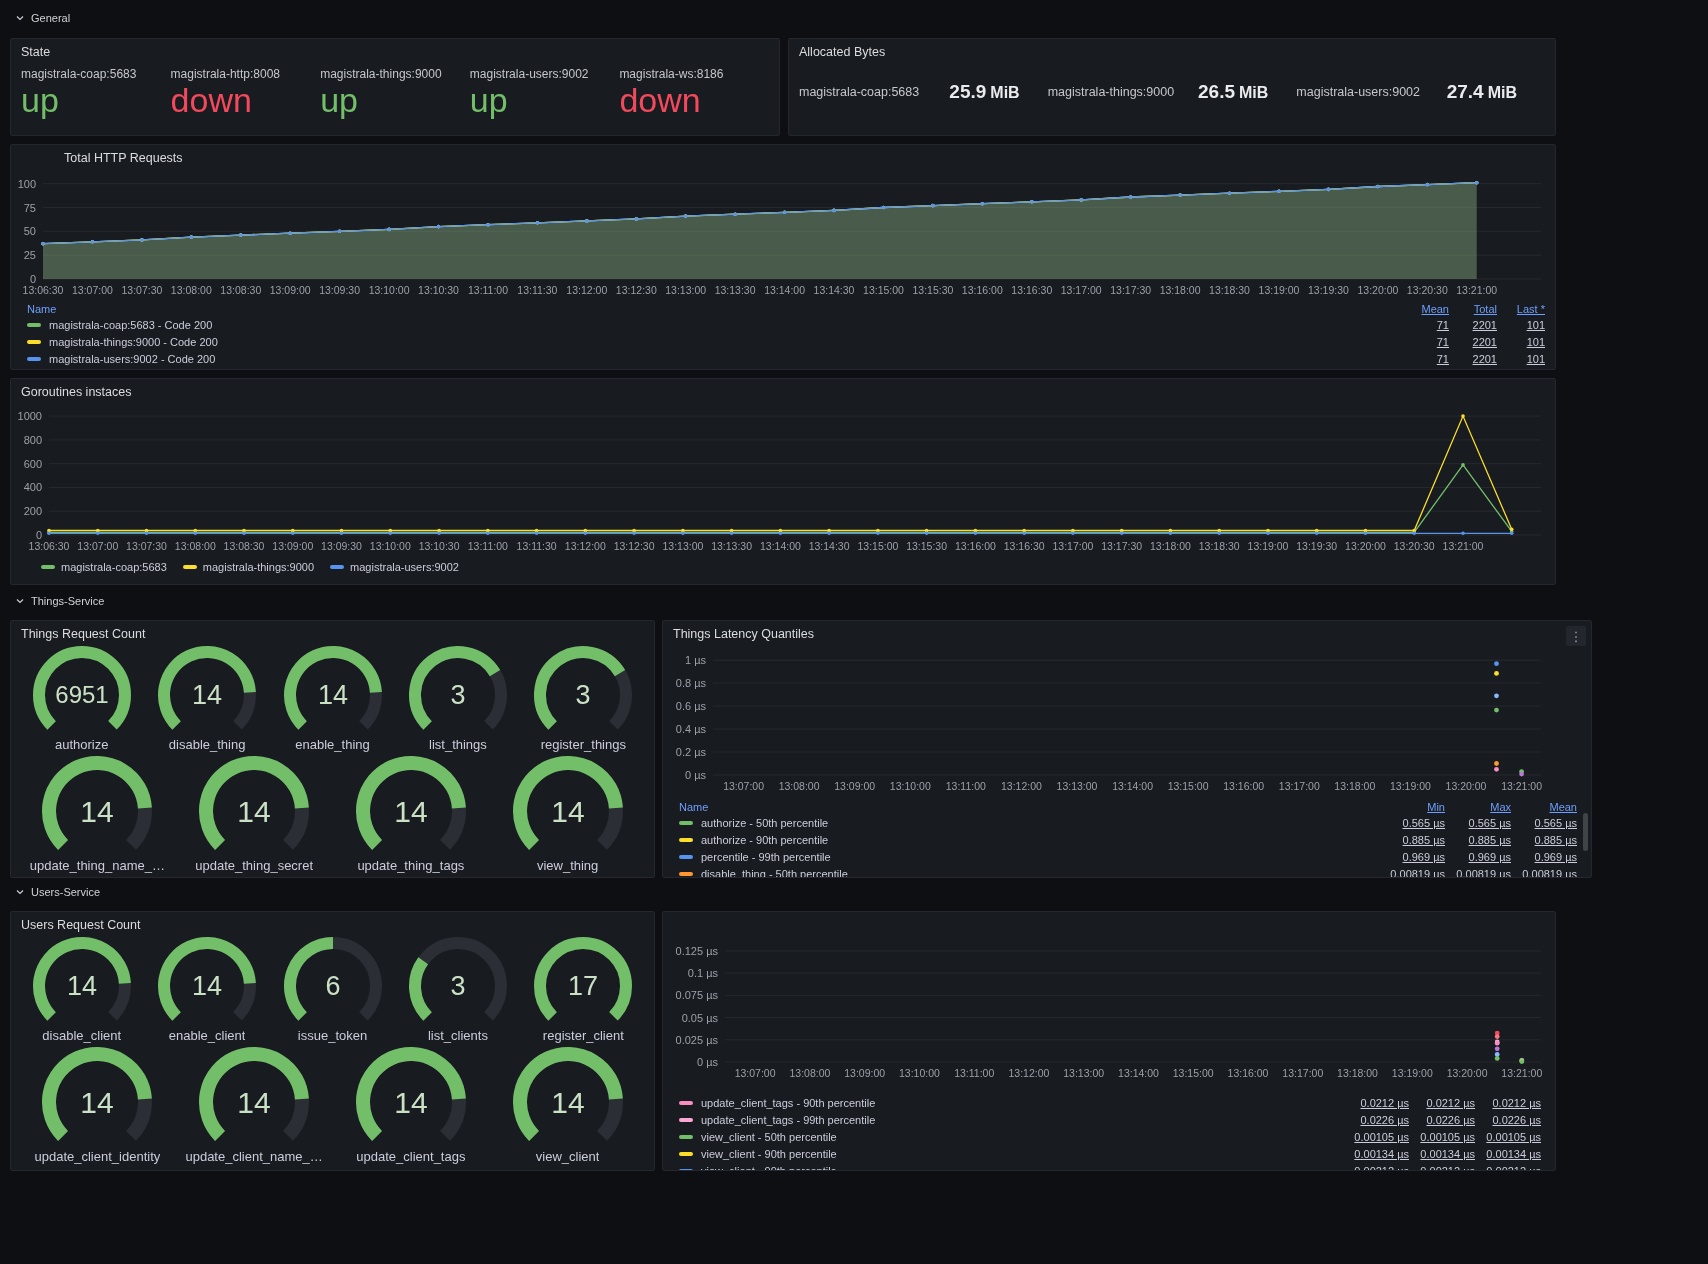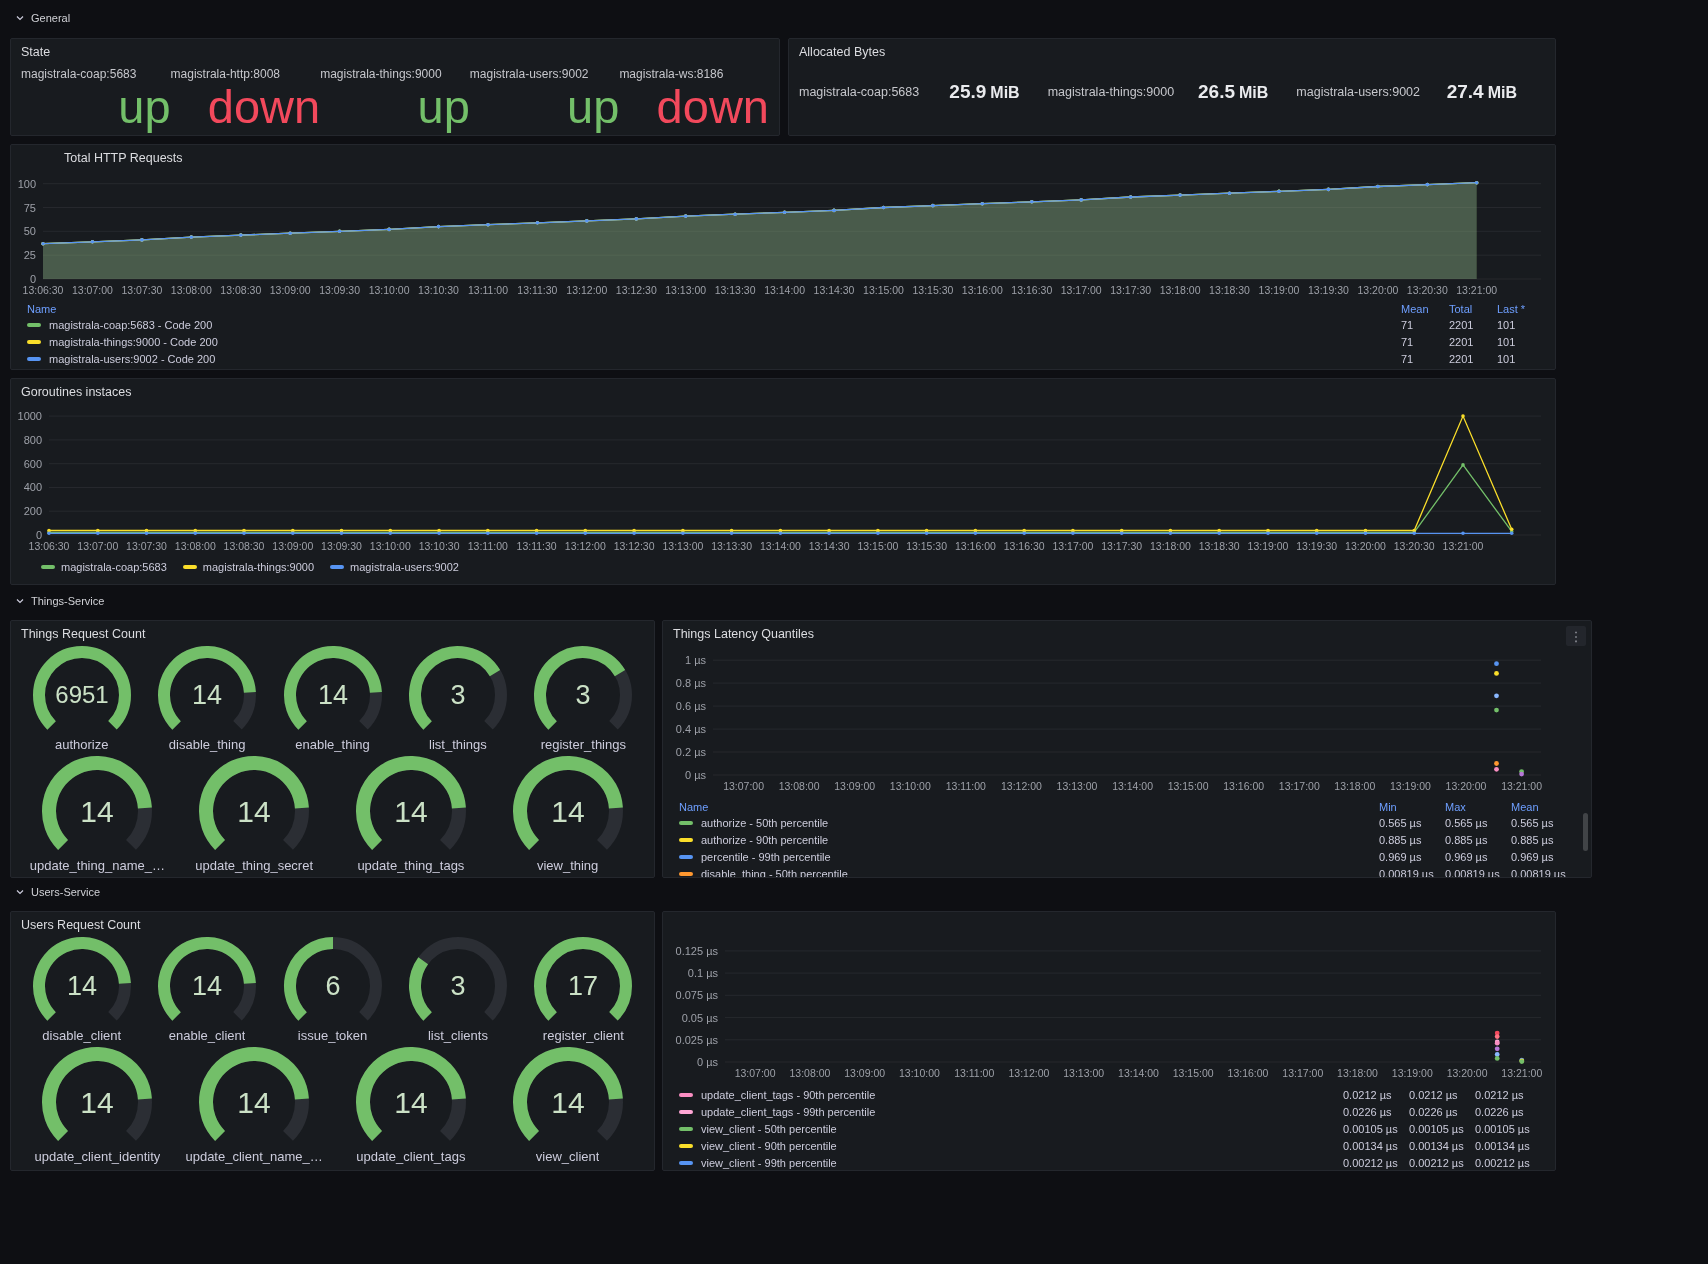--- a/index.html
+++ b/index.html
@@ -7,28 +7,28 @@
   .page { position:relative; width:1708px; height:1264px; overflow:hidden; background:#0e0f13; color:#ccccdc; }
   .panel { position:absolute; background:#181b1f; border:1px solid #24272d; border-radius:2px; overflow:hidden; }
   .panel-title { padding:6px 10px; font-size:12.5px; font-weight:500; color:#dcdde1; white-space:nowrap; }
   .section-header { position:absolute; display:flex; align-items:center; gap:5px; font-size:11px; font-weight:500; color:#d0d1d6; cursor:pointer; }
   .chart { position:absolute; }
   svg text { font-family:"Liberation Sans", sans-serif; }
   .tbl-legend { position:absolute; font-size:11px; color:#ccccdc; }
   .tbl-row { display:flex; align-items:center; height:17px; }
   .tbl-head { height:15px; color:#6e9fff; font-weight:500; }
   .tbl-name { flex:1; display:flex; align-items:center; gap:8px; overflow:hidden; white-space:nowrap; }
-  .tbl-col { text-align:left; white-space:nowrap; }
+  .tbl-col { text-align:right; white-space:nowrap;text-decoration:underline; }
   .series-icon { display:inline-block; width:14px; height:4px; border-radius:2px; flex:0 0 auto; }
   .inline-legend { position:absolute; display:flex; gap:16px; font-size:11px; color:#ccccdc; }
   .inline-item { display:flex; align-items:center; gap:6px; }
   .state-stats { display:flex; padding:2px 10px 0 10px; }
   .state-stat { flex:1; min-width:0; }
   .state-label { font-size:12px; color:#c6c7cc; margin-bottom:2px; white-space:nowrap; }
-  .state-value { font-size:47px; font-weight:500; line-height:1;text-align:right; }
+  .state-value { font-size:34px; font-weight:500; line-height:1; }
   .alloc-stats { display:flex; align-items:center; padding:16px 10px 0 10px; }
   .alloc-stat { flex:1; display:flex; justify-content:space-between; align-items:center; padding-right:28px; min-width:0; }
   .alloc-label { font-size:12.5px; color:#c6c7cc; white-space:nowrap; }
   .alloc-value { font-size:19px; font-weight:600; color:#eaebee; white-space:nowrap; }
   .alloc-unit { font-size:16px; margin-left:4px; }
   .gauges { position:absolute; left:8px; right:8px; top:24px; }
   .gauge-row { display:flex; }
   .gauge-cell { flex:1; display:flex; flex-direction:column; align-items:center; min-width:0; }
   .gauge-label { font-size:13px; color:#ccccdc; white-space:nowrap; overflow:hidden; text-overflow:ellipsis; max-width:100%; }
   .kebab { position:absolute; top:5px; right:5px; width:20px; height:20px; background:#23262c; color:#9da0a8;
@@ -725,21 +725,21 @@
           <circle cx="830.2" cy="100.6" r="2.4" fill="#ff7383"></circle>
           <circle cx="830.2" cy="105.9" r="2.4" fill="#ffa6d5"></circle>
           <circle cx="830.2" cy="107.2" r="2.4" fill="#fa8ec2"></circle>
           <circle cx="830.2" cy="112.8" r="2.4" fill="#b877d9"></circle>
           <circle cx="830.2" cy="118.4" r="2.4" fill="#8ab8ff"></circle>
           <circle cx="830.2" cy="122.4" r="2.4" fill="#73bf69"></circle>
           <circle cx="854.8" cy="124.1" r="2.4" fill="#5794f2"></circle>
           <circle cx="854.8" cy="124.8" r="2.4" fill="#fade2a"></circle>
           <circle cx="854.8" cy="125.6" r="2.4" fill="#73bf69"></circle>
         </svg></div>
-    <div class="tbl-legend" id="legend-users-latency" style="left:16px; right:14px; top:174px;">
+    <div class="tbl-legend" id="legend-users-latency" style="left:16px; right:14px; top:182px;">
         <div class="tbl-row">
           <div class="tbl-name">
             <span class="series-icon" style="background: rgb(250, 142, 194);"></span>
             <span>update_client_tags - 90th percentile</span>
           </div>
           <div class="tbl-col" style="width: 66px;">0.0212 µs</div>
           <div class="tbl-col" style="width: 66px;">0.0212 µs</div>
           <div class="tbl-col" style="width: 66px;">0.0212 µs</div>
         </div>
         <div class="tbl-row">

